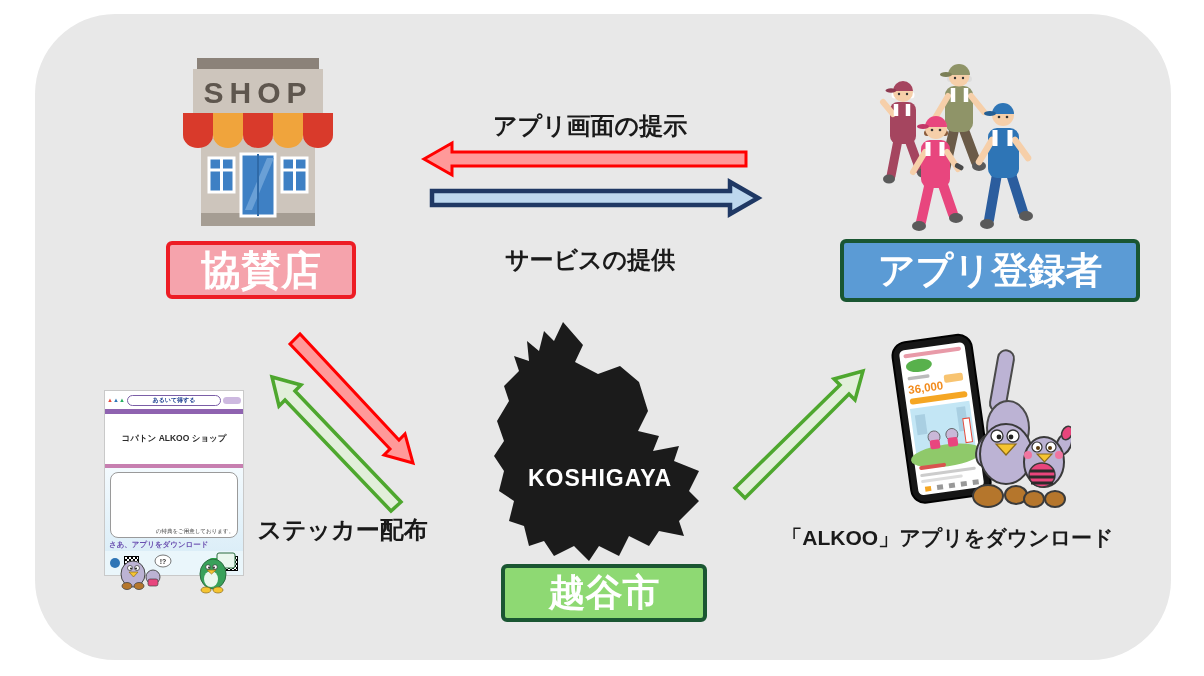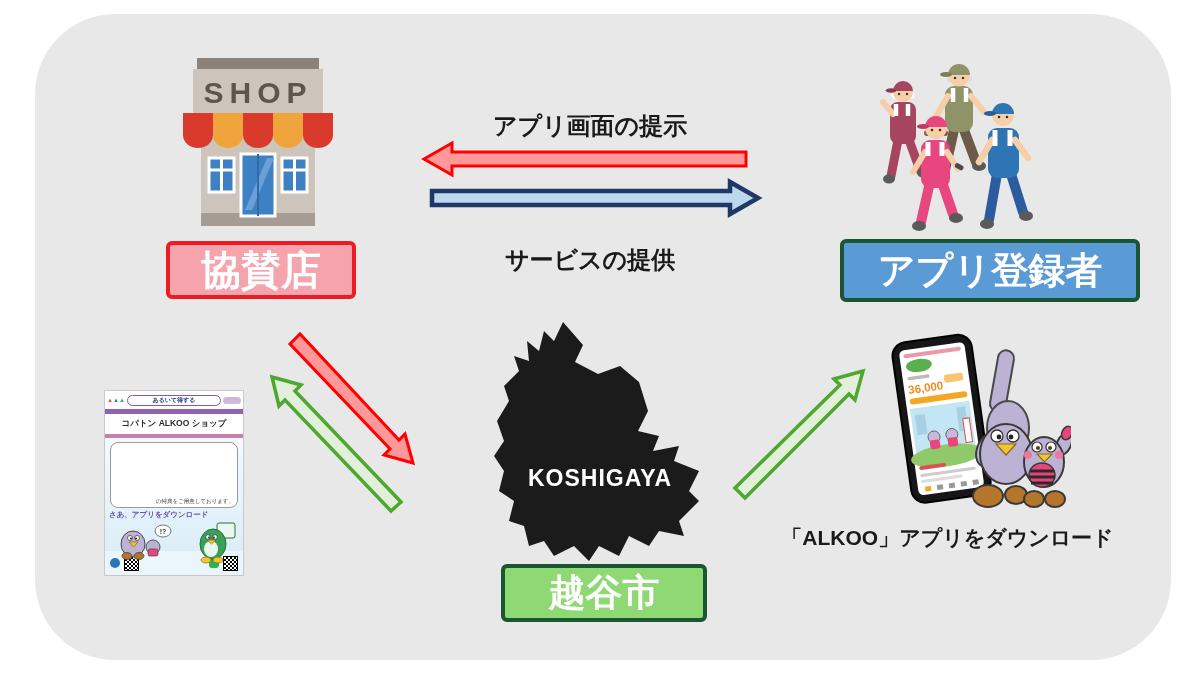--- a/index.html
+++ b/index.html
@@ -20,21 +20,21 @@
   
   .sticker{position:absolute;left:104px;top:390px;width:140px;height:186px;background:#ffffff;
     border:1px solid #c9c9c9;display:flex;flex-direction:column;box-sizing:border-box;}
   .sticker-header{height:16px;display:flex;align-items:center;gap:2px;padding:1px 2px;}
   .mini-logo{font-size:6px;line-height:6px;}
   .badge-oval{flex:1;background:#fff;border:1px solid #7B5EA7;border-radius:8px;color:#1a3c8f;
     font-size:6px;font-weight:bold;text-align:center;line-height:9px;height:9px;overflow:hidden;}
   .logo-pill{width:18px;height:7px;background:#CDb9E0;border-radius:4px;}
   .band1{height:5px;background:#8F63B0;}
   .band2{height:4px;background:#C77FB0;}
-  .sticker-title{font-size:8.5px;font-weight:bold;color:#2b2b2b;text-align:center;padding:4px 0;white-space:nowrap;}
+  .sticker-title{font-size:8.5px;font-weight:bold;color:#2b2b2b;text-align:center;padding:19px 0;white-space:nowrap;}
   .sticker-body{flex:1;background:linear-gradient(#F3FAFE,#DCEEF8);position:relative;}
   .offer-box{position:absolute;left:5px;top:4px;right:5px;height:64px;background:#fff;
     border:1.5px solid #9a9a9a;border-radius:8px;}
   .offer-note{position:absolute;right:3px;bottom:2px;font-size:5.5px;color:#333;white-space:nowrap;}
   .sticker-cta{position:absolute;left:4px;top:72px;font-size:7.5px;font-weight:bold;color:#6A4FB0;white-space:nowrap;}
   .sticker-mascots{position:absolute;left:0;top:82px;}
   .sticker-footer{height:24px;background:#EAF6FB;display:flex;align-items:center;gap:4px;padding:0 5px;}
   .qr{width:13px;height:13px;border:1px solid #000;
     background:conic-gradient(#000 25%,#fff 0 50%,#000 0 75%,#fff 0) 0 0/4px 4px;}
   .logo-dot-blue{width:10px;height:10px;border-radius:50%;background:#2E75B6;}
@@ -163,20 +163,21 @@
   <svg class="abs" style="left:0;top:0;pointer-events:none;" width="1204" height="676" viewBox="0 0 1204 676">
     <polygon class="arrow-red" points="424,159 452,143 452,152 746,152 746,166 452,166 452,175" fill="#FF9999"></polygon>
     <polygon class="arrow-blue" points="758,198 730,182 730,191 432,191 432,205 730,205 730,214" fill="#BDD7EE"></polygon>
     <polygon class="arrow-red" points="413,463 384,455 390,449 290,344 300,334 399,440 405,434" fill="#FF9999"></polygon>
     <polygon class="arrow-green" points="272,377 301,385 295,391 401,502 391,511 285,400 279,406" fill="#E2EFDA"></polygon>
     <polygon class="arrow-green" points="863,371 855,400 849,394 745,498 735,488 840,385 834,379" fill="#E2EFDA"></polygon>
   </svg>
 
   <div class="arrow-label" style="left:450px;top:110px;width:280px;">アプリ画面の提示</div>
   <div class="arrow-label" style="left:450px;top:216px;width:280px;margin-top:28px;">サービスの提供</div>
+  <div class="arrow-label" style="left:255px;top:514px;width:175px;">ステッカー配布</div>
   <div class="arrow-label" style="left:775px;top:512px;width:345px;font-size:21px;margin-top:12px;">「ALKOO」アプリをダウンロード</div>
 
   <svg class="abs" style="left:488px;top:318px;" width="228" height="252" viewBox="0 0 228 252">
     <path d="M75,4 L95,27 87,44 110,56 132,48 151,64 160,93 150,113 171,118 165,133 191,128 186,143 211,153
          201,173 211,183 191,203 196,218 171,213 161,228 141,218 131,238 111,228 101,243 86,228 66,238
          56,223 41,228 36,208 21,203 26,183 11,173 16,153 6,138 16,123 9,103 21,83 16,68 31,53 26,38
          41,43 39,23 51,33 56,13 66,23 Z" fill="#1B1B1B"></path>
     <text x="112" y="168" text-anchor="middle" font-size="23" font-weight="bold" fill="#ffffff" letter-spacing="1">KOSHIGAYA</text>
   </svg>
 

